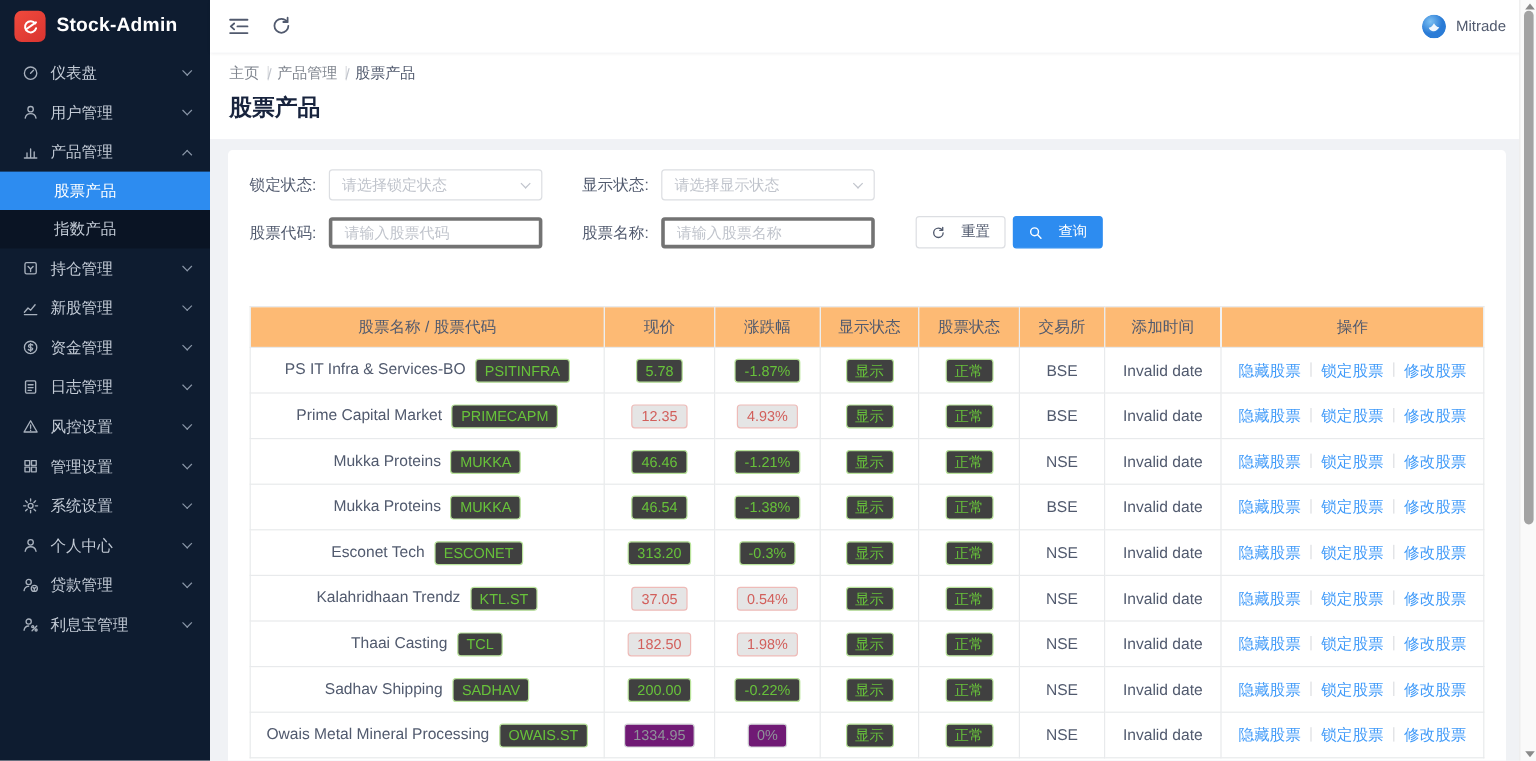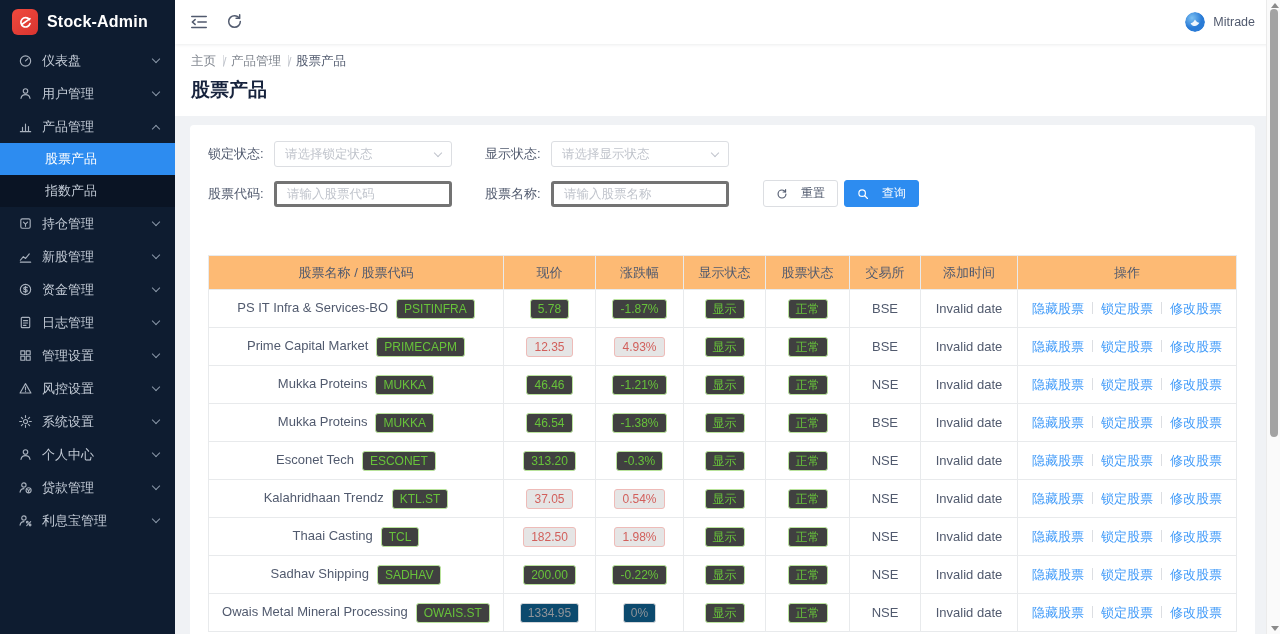--- a/index.html
+++ b/index.html
@@ -55,21 +55,21 @@
   
   .tablewrap { margin-top:48px; }
   table { width:100%; border-collapse:collapse; table-layout:fixed; }
   th, td { border:1px solid #e8eaec; text-align:center; font-size:13px; color:#515a6e; overflow:hidden; white-space:nowrap; }
   th { height:34px; background:#fdba74; font-weight:normal; }
   td { height:38px; padding:0 4px; background:#fff; }
   .nm { margin-right:8px; }
   .tag { display:inline-block; padding:1px 7px; font-size:12px; line-height:16px; border-radius:3px; border:1px solid; vertical-align:middle; min-width:14px; }
   .tag.success { color:#67c23a; background:#404040; border-color:#b9e39b; }
   .tag.danger  { color:#d25f5b; background:#e5e5e5; border-color:#eebbb8; }
-  .tag.info    { color:#8f9399; background:#0c4a6e; border-color:#d4d6d9; }
+  .tag.info    { color:#8f9399; background:#701a75; border-color:#d4d6d9; }
   .alink { color:#419bf9; cursor:pointer; text-decoration:none; font-size:13px; }
   .sep { display:inline-block; width:1px; height:12px; background:#dcdee2; margin:0 8px; vertical-align:-1px; }
 
   
   .scrollbar { position:absolute; right:0; top:0; width:14px; height:634px; background:#fafafa; border-left:1px solid #ebebeb; z-index:10; }
   .sb-thumb { position:absolute; top:9px; left:3px; width:8px; height:428px; background:#a3a3a3; border-radius:4px; }
   .sb-up, .sb-down { position:absolute; left:3.5px; width:0; height:0; border-left:4px solid transparent; border-right:4px solid transparent; }
   .sb-up { top:3px; border-bottom:5px solid #8a8a8a; }
   .sb-down { bottom:3px; border-top:5px solid #8a8a8a; }
 </style>
@@ -159,37 +159,37 @@
               <rect x="3.5" y="2.5" width="9" height="11" rx="1"></rect>
               <path d="M5.8 6h4.4M5.8 8.5h4.4M5.8 11h2.8"></path>
             </svg>
           </span>
           <span class="mlabel">日志管理</span>
           <span class="chev"></span>
         </div>
         <div class="mitem">
           <span class="micon">
             <svg viewBox="0 0 16 16" width="15" height="15" fill="none" stroke="currentColor" stroke-width="1.2" stroke-linecap="round" stroke-linejoin="round">
+              <path d="M8 2.8l5.8 10H2.2z"></path>
+              <path d="M8 6.5v3M8 11.2v.3"></path>
+            </svg>
+          </span>
+          <span class="mlabel">风控设置</span>
+          <span class="chev"></span>
+        </div>
+        <div class="mitem">
+          <span class="micon">
+            <svg viewBox="0 0 16 16" width="15" height="15" fill="none" stroke="currentColor" stroke-width="1.2" stroke-linecap="round" stroke-linejoin="round">
               <rect x="3" y="3" width="4.2" height="4.2"></rect>
               <rect x="8.8" y="3" width="4.2" height="4.2"></rect>
               <rect x="3" y="8.8" width="4.2" height="4.2"></rect>
               <rect x="8.8" y="8.8" width="4.2" height="4.2"></rect>
             </svg>
           </span>
           <span class="mlabel">管理设置</span>
-          <span class="chev"></span>
-        </div>
-        <div class="mitem">
-          <span class="micon">
-            <svg viewBox="0 0 16 16" width="15" height="15" fill="none" stroke="currentColor" stroke-width="1.2" stroke-linecap="round" stroke-linejoin="round">
-              <path d="M8 2.8l5.8 10H2.2z"></path>
-              <path d="M8 6.5v3M8 11.2v.3"></path>
-            </svg>
-          </span>
-          <span class="mlabel">风控设置</span>
           <span class="chev"></span>
         </div>
         <div class="mitem">
           <span class="micon">
             <svg viewBox="0 0 16 16" width="15" height="15" fill="none" stroke="currentColor" stroke-width="1.2" stroke-linecap="round" stroke-linejoin="round">
               <circle cx="8" cy="8" r="2.2"></circle>
               <path d="M8 1.8v2M8 12.2v2M1.8 8h2M12.2 8h2M3.6 3.6L5 5M11 11l1.4 1.4M12.4 3.6L11 5M5 11l-1.4 1.4"></path>
             </svg>
           </span>
           <span class="mlabel">系统设置</span>

